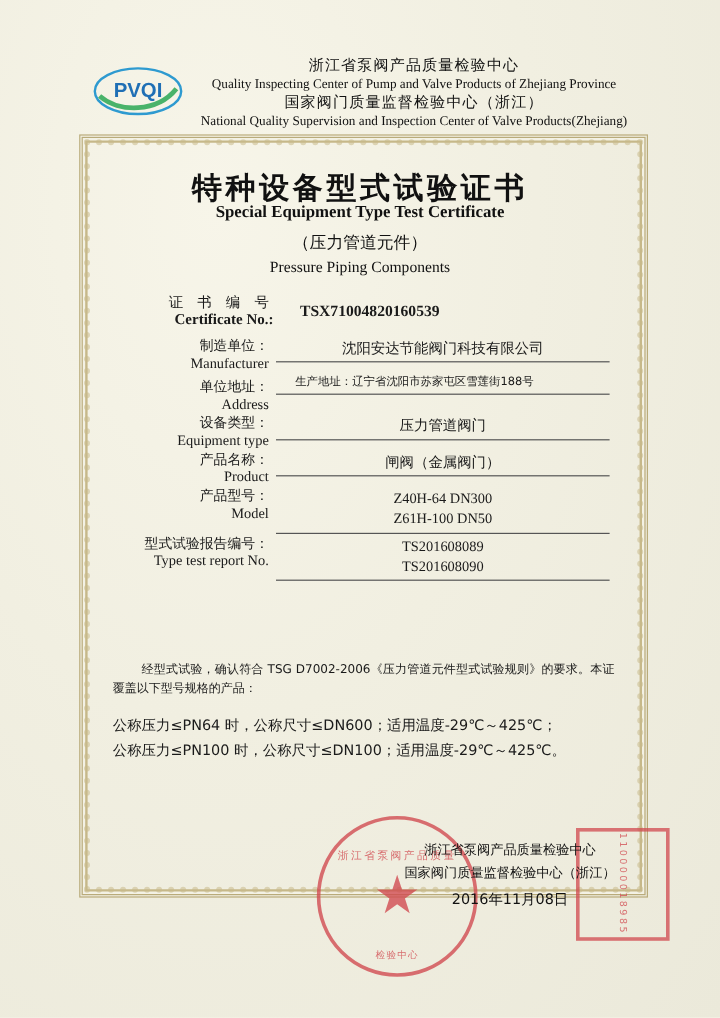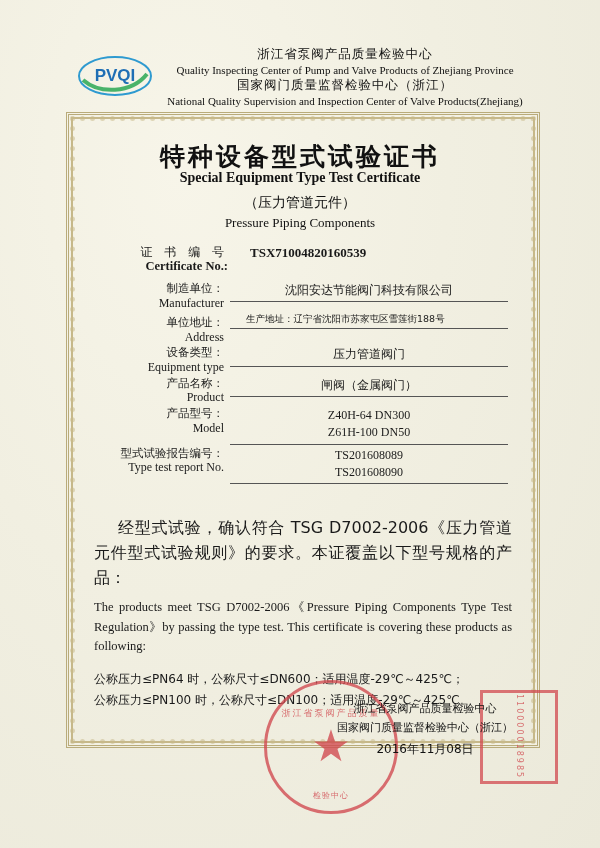--- a/index.html
+++ b/index.html
@@ -57,21 +57,21 @@
     position:absolute;top:194px;left:0;right:0;text-align:center;
     font-size:14px;font-family:"DejaVu Sans",sans-serif;color:#111;
   }
   .sub-en{
     position:absolute;top:215px;left:0;right:0;text-align:center;
     font-size:13px;color:#111;
   }
   
   .certno{
     position:absolute;top:245px;left:96px;right:108px;
-    display:flex;align-items:flex-start;
+    display:flex;align-items:center;
   }
   .certno .lbl{width:132px;text-align:right;line-height:1.18;}
   .certno .lbl .l1{font-size:12px;font-family:"DejaVu Sans",sans-serif;letter-spacing:4px;}
   .certno .lbl .l2{font-size:12.5px;font-weight:bold;}
   .certno .val{flex:1;padding-left:22px;font-size:13px;font-weight:bold;padding-bottom:1px;}
 
   
   .fields{position:absolute;top:282px;left:96px;right:92px;}
   .row{display:flex;align-items:flex-start;margin-bottom:2px;}
   .row .lbl{
@@ -87,21 +87,21 @@
   .row .val .v{font-size:12px;font-family:"DejaVu Sans",sans-serif;line-height:1.45;}
   .row .val .v.small{font-size:9.5px;text-align:left;padding-left:10px;}
   .row .val .v.mono{font-family:"Liberation Serif",serif;font-size:12px;}
   .row.tall .lbl{padding-top:4px;}
 
   
   .body{
     position:absolute;top:516px;left:94px;right:88px;
     font-size:12.5px;line-height:1.55;text-align:justify;
   }
-  .body .p-cn{font-family:"DejaVu Sans",sans-serif;font-size:16px;text-indent:24px;}
+  .body .p-cn{font-family:"DejaVu Sans",sans-serif;font-size:10px;text-indent:24px;margin-top:35px;}
   .body .p-en{margin-top:8px;font-size:12.5px;}
   .body .specs{margin-top:12px;font-family:"DejaVu Sans",sans-serif;font-size:12px;line-height:1.75;}
 
   
   .stamp-round{
     position:absolute;left:264px;top:680px;width:128px;height:128px;
     border-radius:50%;
     border:3px solid #d1494f;
     opacity:.78;
   }
@@ -230,21 +230,20 @@
       <div class="val">
         <div class="v mono">TS201608089</div>
         <div class="v mono">TS201608090</div>
       </div>
     </div>
 
   </div>
 
   <div class="body">
     <div class="p-cn">经型式试验，确认符合 TSG D7002-2006《压力管道元件型式试验规则》的要求。本证覆盖以下型号规格的产品：</div>
-    <div class="p-en">The products meet TSG D7002-2006《Pressure Piping Components Type Test Regulation》by passing the type test. This certificate is covering these products as following:</div>
     <div class="specs">
       <div>公称压力≤PN64 时，公称尺寸≤DN600；适用温度-29℃～425℃；</div>
       <div>公称压力≤PN100 时，公称尺寸≤DN100；适用温度-29℃～425℃。</div>
     </div>
   </div>
 
   <div class="stamp-round">
     <div class="arc-top">浙江省泵阀产品质量</div>
     <div class="star">★</div>
     <div class="arc-bot">检验中心</div>

